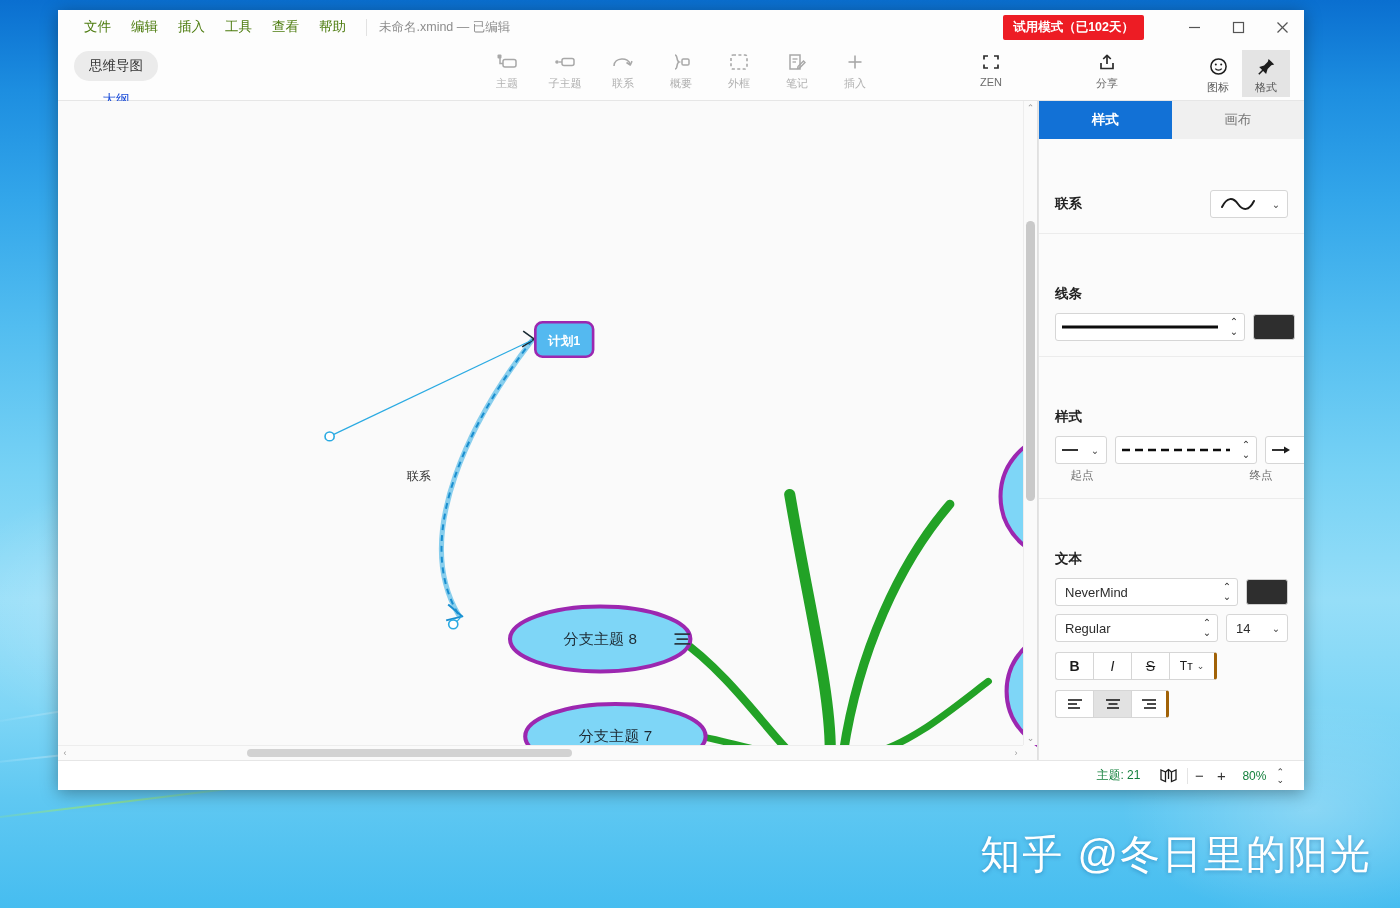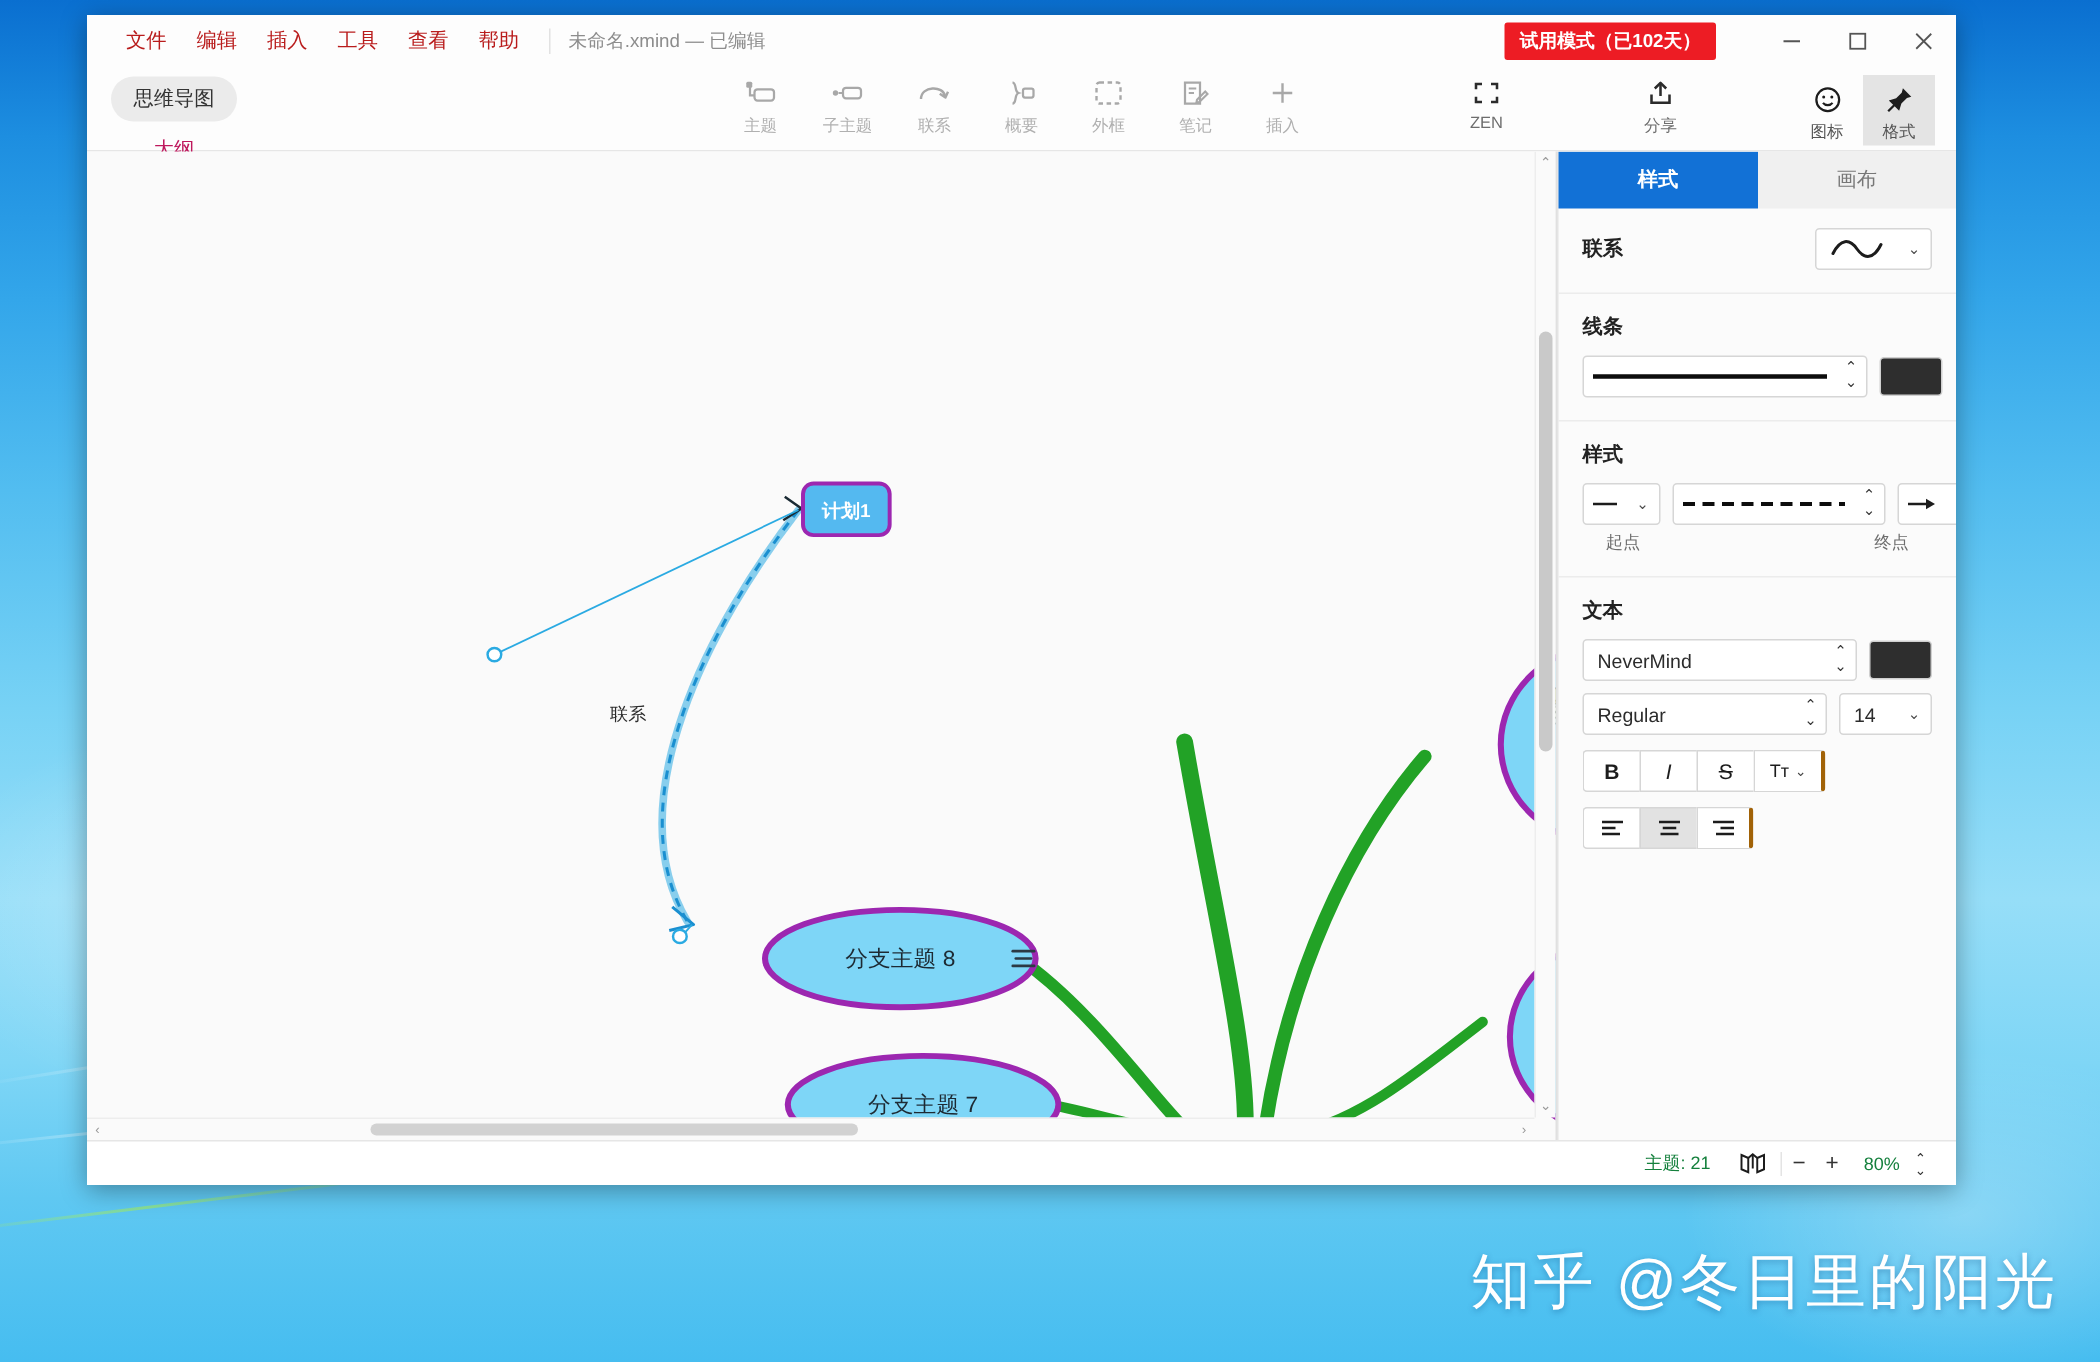--- a/index.html
+++ b/index.html
@@ -44,21 +44,21 @@
 
   
   .menubar {
     height: 34px;
     display: flex; align-items: center;
     padding: 0 0 0 16px;
     background: #fdfdfd;
     position: relative;
   }
   .menu-item {
-    font-size: 13.5px; color: #b91c1c;
+    font-size: 13.5px; color: #4d7c0f;
     padding: 3px 10px;
     cursor: default;
     white-space: nowrap;
   }
   .doc-title {
     font-size: 12.5px; color: #8d8d8d;
     margin-left: 10px; padding-left: 12px;
     border-left: 1px solid #e2e2e2;
     white-space: nowrap;
   }
@@ -89,21 +89,21 @@
     background: #fdfdfd;
     border-bottom: 1px solid #e6e6e6;
     padding: 0 12px;
     position: relative;
   }
   .view-tabs {
     display: flex; align-items: center; gap: 4px;
     margin-top: 7px; margin-left: 4px; flex-direction: column;
   }
   .view-tab {
-    font-size: 13.5px; color: #be185d;
+    font-size: 13.5px; color: #1d4ed8;
     padding: 6px 15px; border-radius: 16px;
     cursor: default; white-space: nowrap;
   }
   .view-tab.active { background: #ebebeb; color: #333; }
 
   .tool-group {
     display: flex; align-items: flex-start; gap: 0;
   }
   .tool-group.center { position:absolute; left:50%; transform:translateX(-50%); top:0; }
   .tool-btn {
@@ -175,20 +175,21 @@
     position:absolute; top:3px; bottom:3px; left: 175px; width: 325px;
     background: #d2d2d2; border-radius: 5px;
   }
 
   
   .panel {
     width: 266px; flex: none;
     background: #fbfbfb;
     display: flex; flex-direction: column;
     border-left: 1px solid #e4e4e4;
+    gap: 38px;
   }
   .panel-tabs { display: flex; height: 38px; }
   .panel-tab {
     flex: 1; display: flex; align-items: center; justify-content: center;
     font-size: 13.5px; color: #777; background: #f0f0f0;
     cursor: default;
   }
   .panel-tab.active { background: #1271d6; color: #fff; font-weight: bold; }
 
   .psec {

